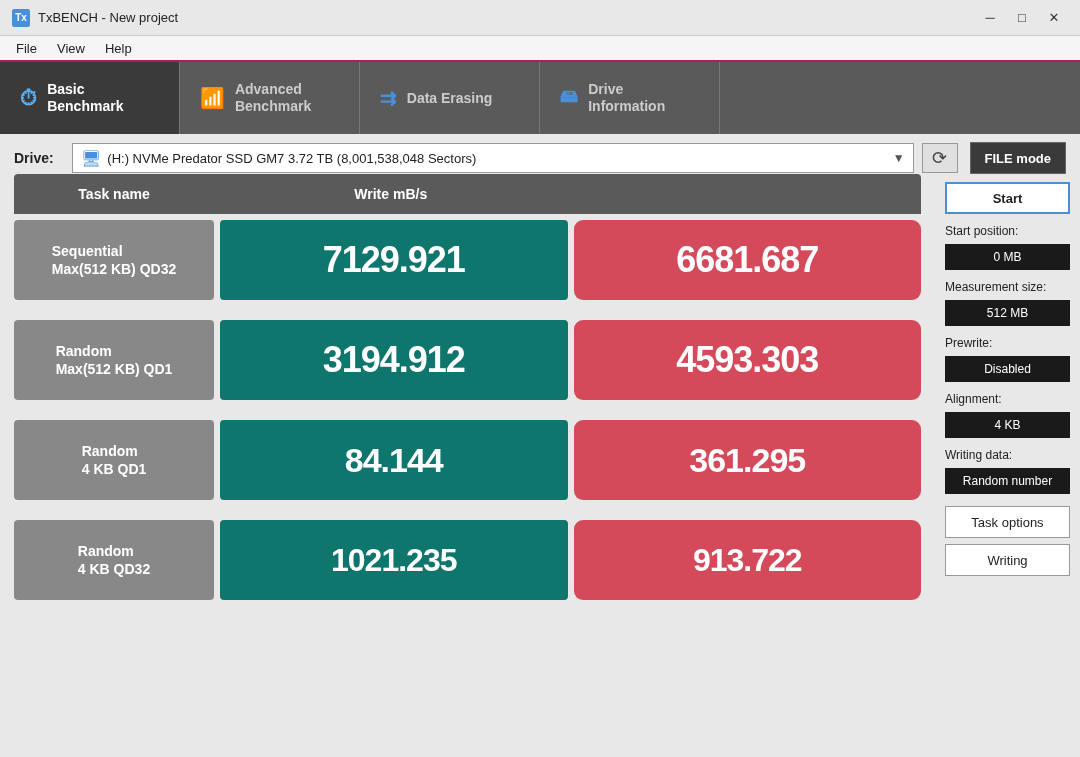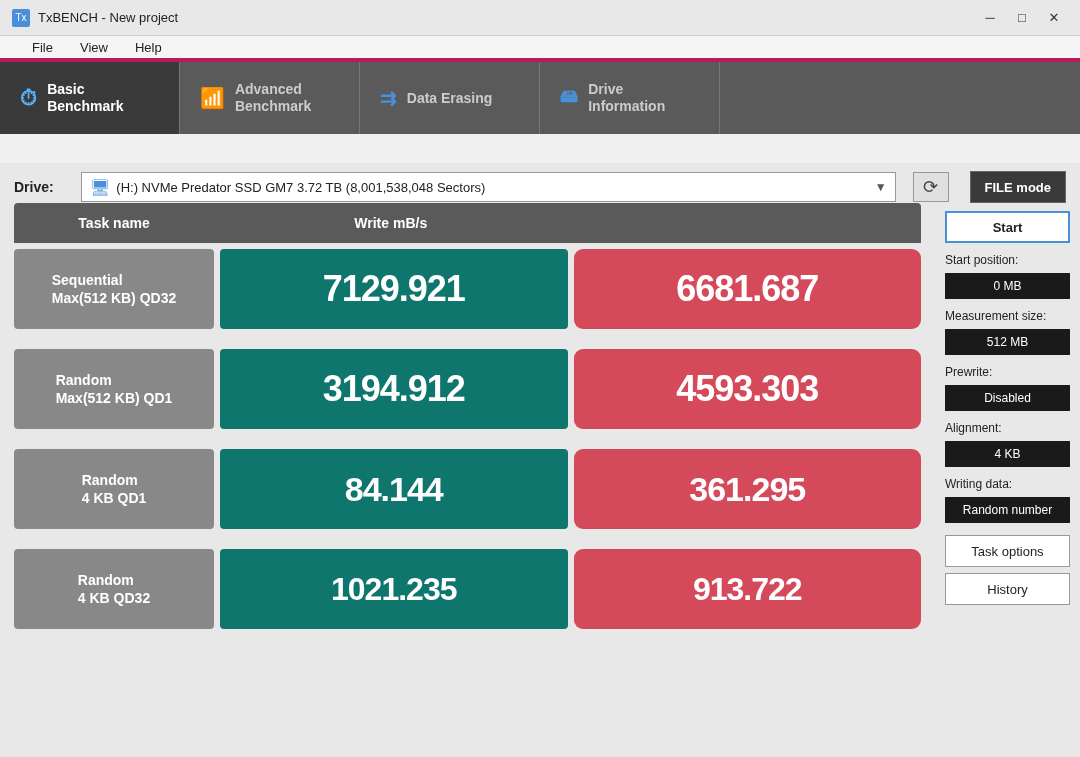--- a/index.html
+++ b/index.html
@@ -26,21 +26,21 @@
       display: flex;
       align-items: center;
       gap: 8px;
     }
     .title-bar-icon {
       width: 18px;
       height: 18px;
       background: #4a90d9;
       border-radius: 2px;
       display: flex; align-items: center; justify-content: center;
-      color: white; font-size: 10px; font-weight: normal;
+      color: white; font-size: 10px; font-weight: bold;
     }
     .title-bar-title {
       font-size: 13px;
       color: #222;
     }
     .title-bar-controls {
       display: flex;
       gap: 4px;
     }
     .title-btn {
@@ -55,23 +55,23 @@
       justify-content: center;
       color: #333;
     }
 
     
     .menu-bar {
       background: #f5f5f5;
       height: 26px;
       display: flex;
       align-items: center;
-      padding: 0 24px;
-      border-bottom: 4px solid #be185d;
-      gap: 11px;
+      padding: 0 8px;
+      border-bottom: 2px solid #be185d;
+      gap: 4px;
     }
     .menu-item {
       padding: 2px 8px;
       font-size: 13px;
       cursor: pointer;
       color: #222;
     }
 
     
     .tab-bar {
@@ -283,24 +283,23 @@
       cursor: pointer;
       display: flex;
       align-items: center;
     }
 
     
     .drive-section {
       position: relative;
       display: flex;
       align-items: center;
-      gap: 17px;
+      gap: 8px;
       padding: 8px 14px 0 14px;
       background: #e8e8e8;
-      margin-top: 29px;
     }
   </style>
 </head>
 <body>
 
 <div class="title-bar">
   <div class="title-bar-left">
     <div class="title-bar-icon">
       <span>Tx</span>
     </div>
@@ -414,16 +413,16 @@
     <div class="right-label">Prewrite:</div>
     <div class="right-value">Disabled</div>
 
     <div class="right-label">Alignment:</div>
     <div class="right-value">4 KB</div>
 
     <div class="right-label">Writing data:</div>
     <div class="right-value">Random number</div>
 
     <button class="right-btn" style="margin-top:6px;">Task options</button>
-    <button class="right-btn">History</button>
+    <button class="right-btn">Writing</button>
   </div>
 
 </div>
 
 </body></html>

